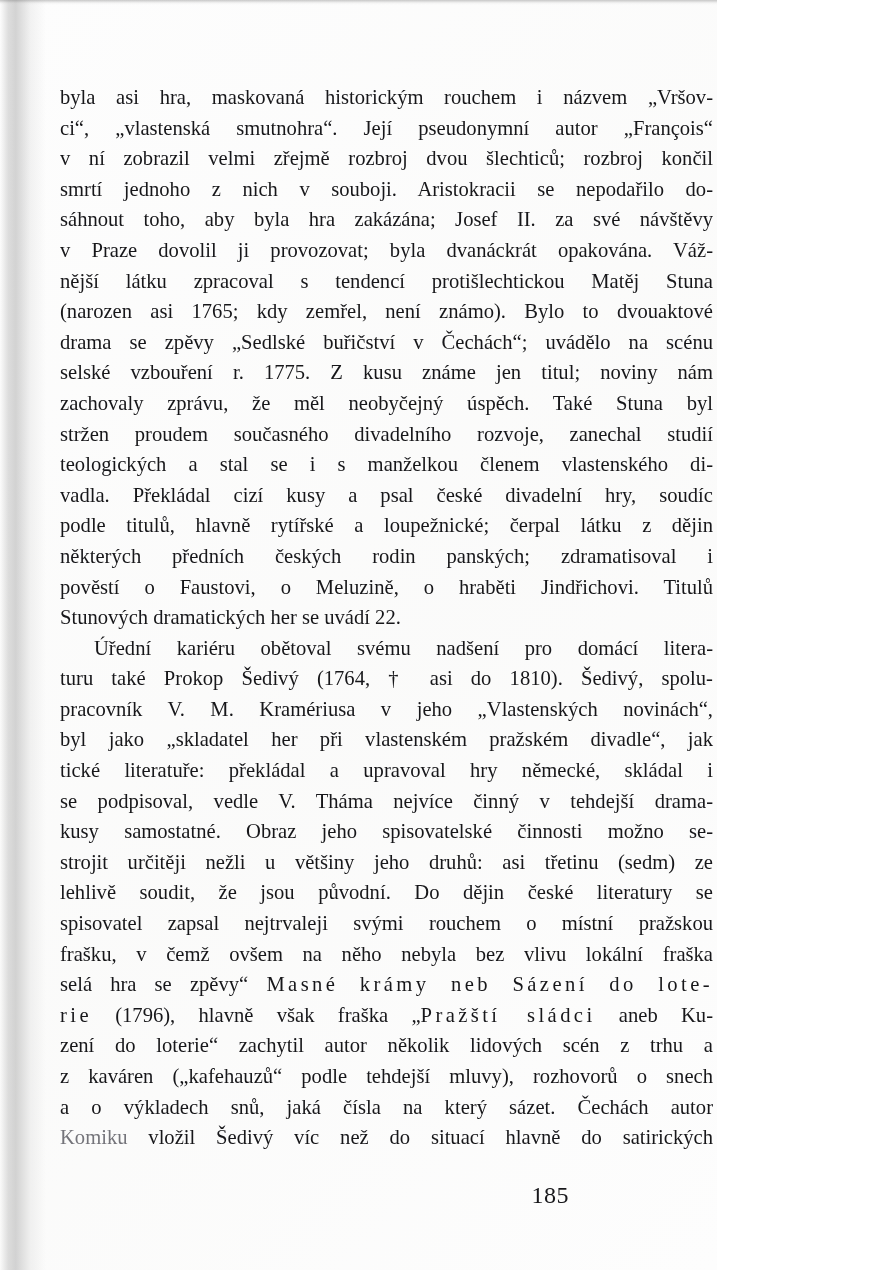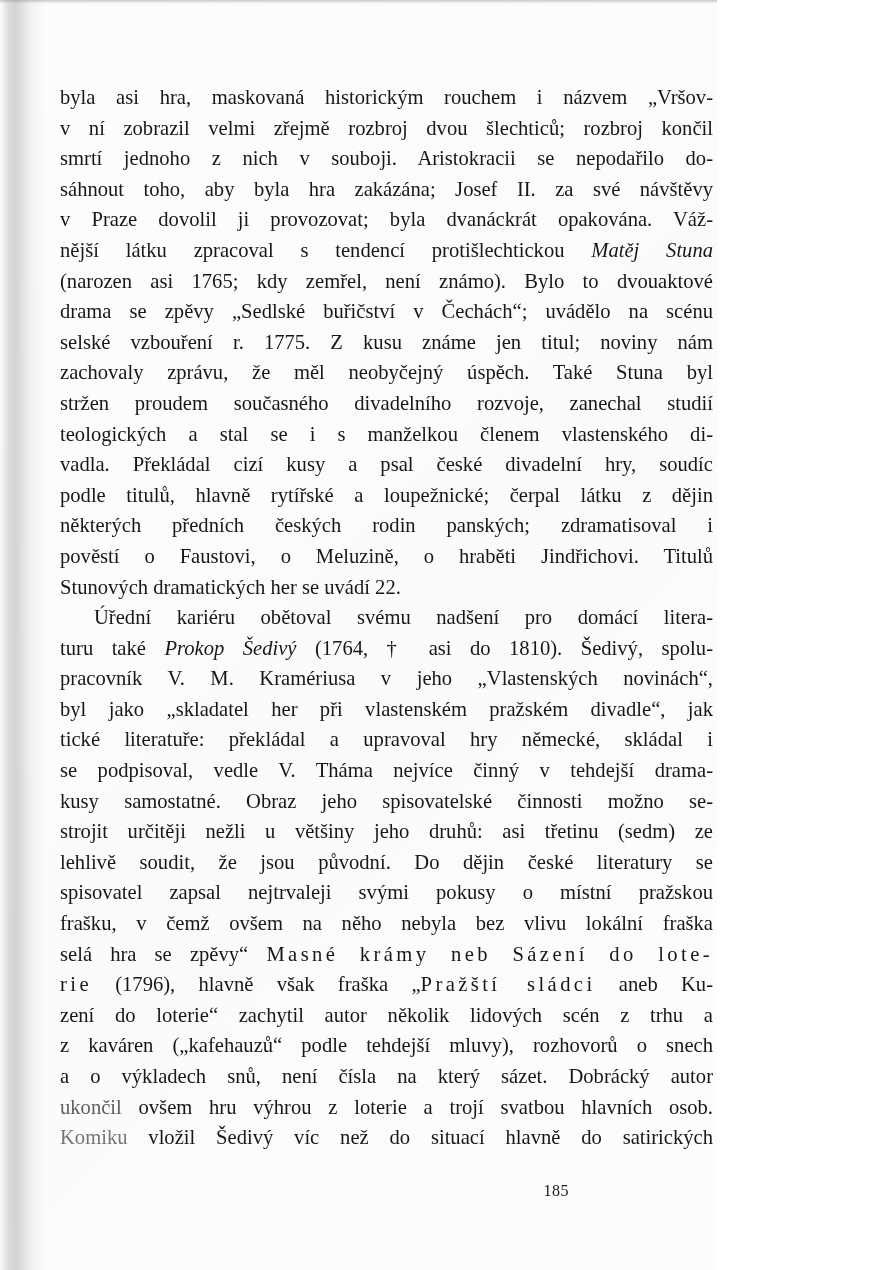--- a/index.html
+++ b/index.html
@@ -77,50 +77,51 @@
     text-align: justify;
     text-align-last: justify;
   }
   .ln.last {
     text-align-last: left;
   }
   .ln.indent {
     text-indent: 34px;
   }
 
-  .it { font-style: italic; }
+  .it { }
 
   
   .sp { letter-spacing: 3.4px; }
 
   
   .faded-1 { color: #5e5e62; }
   .faded-2 { color: #74747a; }
 
   .page-number {
     position: absolute;
     right: 148px;
     top: 1182px;
-    font-size: 16px;
+    font-size: 24px;
     color: #18181b;
     letter-spacing: 0.5px;
   }
 </style>
 </head>
 <body>
 
 <div class="page">
 
   <div class="scan-tint"></div>
   <div class="scan-gutter-shadow"></div>
   <div class="scan-top-edge"></div>
 
   <div class="text-block" id="text-block">
       <p class="para">
         <span class="ln"><span>byla asi hra, maskovaná historickým rouchem i názvem „Vršov-</span></span>
+        <span class="ln"><span>ci“, „vlastenská smutnohra“. Její pseudonymní autor „François“</span></span>
         <span class="ln"><span>v ní zobrazil velmi zřejmě rozbroj dvou šlechticů; rozbroj končil</span></span>
         <span class="ln"><span>smrtí jednoho z nich v souboji. Aristokracii se nepodařilo do-</span></span>
         <span class="ln"><span>sáhnout toho, aby byla hra zakázána; Josef II. za své návštěvy</span></span>
         <span class="ln"><span>v Praze dovolil ji provozovat; byla dvanáckrát opakována. Váž-</span></span>
         <span class="ln"><span>nější látku zpracoval s tendencí protišlechtickou </span><span class="it">Matěj Stuna</span></span>
         <span class="ln"><span>(narozen asi 1765; kdy zemřel, není známo). Bylo to dvouaktové</span></span>
         <span class="ln"><span>drama se zpěvy „Sedlské buřičství v Čechách“; uvádělo na scénu</span></span>
         <span class="ln"><span>selské vzbouření r. 1775. Z kusu známe jen titul; noviny nám</span></span>
         <span class="ln"><span>zachovaly zprávu, že měl neobyčejný úspěch. Také Stuna byl</span></span>
         <span class="ln"><span>stržen proudem současného divadelního rozvoje, zanechal studií</span></span>
@@ -134,27 +135,26 @@
       <p class="para">
         <span class="ln indent"><span>Úřední kariéru obětoval svému nadšení pro domácí litera-</span></span>
         <span class="ln"><span>turu také </span><span class="it">Prokop Šedivý</span><span> (1764, † asi do 1810). Šedivý, spolu-</span></span>
         <span class="ln"><span>pracovník V. M. Kramériusa v jeho „Vlastenských novinách“,</span></span>
         <span class="ln"><span>byl jako „skladatel her při vlastenském pražském divadle“, jak</span></span>
         <span class="ln"><span>tické literatuře: překládal a upravoval hry německé, skládal i</span></span>
         <span class="ln"><span>se podpisoval, vedle V. Tháma nejvíce činný v tehdejší drama-</span></span>
         <span class="ln"><span>kusy samostatné. Obraz jeho spisovatelské činnosti možno se-</span></span>
         <span class="ln"><span>strojit určitěji nežli u většiny jeho druhů: asi třetinu (sedm) ze</span></span>
         <span class="ln"><span>lehlivě soudit, že jsou původní. Do dějin české literatury se</span></span>
-        <span class="ln"><span>spisovatel zapsal nejtrvaleji svými pokusy o místní pražskou</span></span>
+        <span class="ln"><span>spisovatel zapsal nejtrvaleji svými rouchem o místní pražskou</span></span>
         <span class="ln"><span>frašku, v čemž ovšem na něho nebyla bez vlivu lokální fraška</span></span>
         <span class="ln"><span>selá hra se zpěvy“ </span><span class="sp">Masné krámy neb Sázení do lote-</span></span>
         <span class="ln"><span class="sp">rie</span><span> (1796), hlavně však fraška „</span><span class="sp">Pražští sládci</span><span> aneb Ku-</span></span>
         <span class="ln"><span>zení do loterie“ zachytil autor několik lidových scén z trhu a</span></span>
         <span class="ln"><span>z kaváren („kafehauzů“ podle tehdejší mluvy), rozhovorů o snech</span></span>
-        <span class="ln"><span>a o výkladech snů, není čísla na který sázet. Dobrácký autor</span></span>
-        <span class="ln"><span><span class="faded-1">ukončil</span> ovšem hru výhrou z loterie a trojí svatbou hlavních osob.</span></span>
+        <span class="ln"><span>a o výkladech snů, jaká čísla na který sázet. Čechách autor</span></span>
         <span class="ln"><span><span class="faded-2">Komiku</span> vložil Šedivý víc než do situací hlavně do satirických</span></span>
       </p>
     </div>
 
   <div class="page-number">185</div>
 
 </div>
 
 </body></html>

